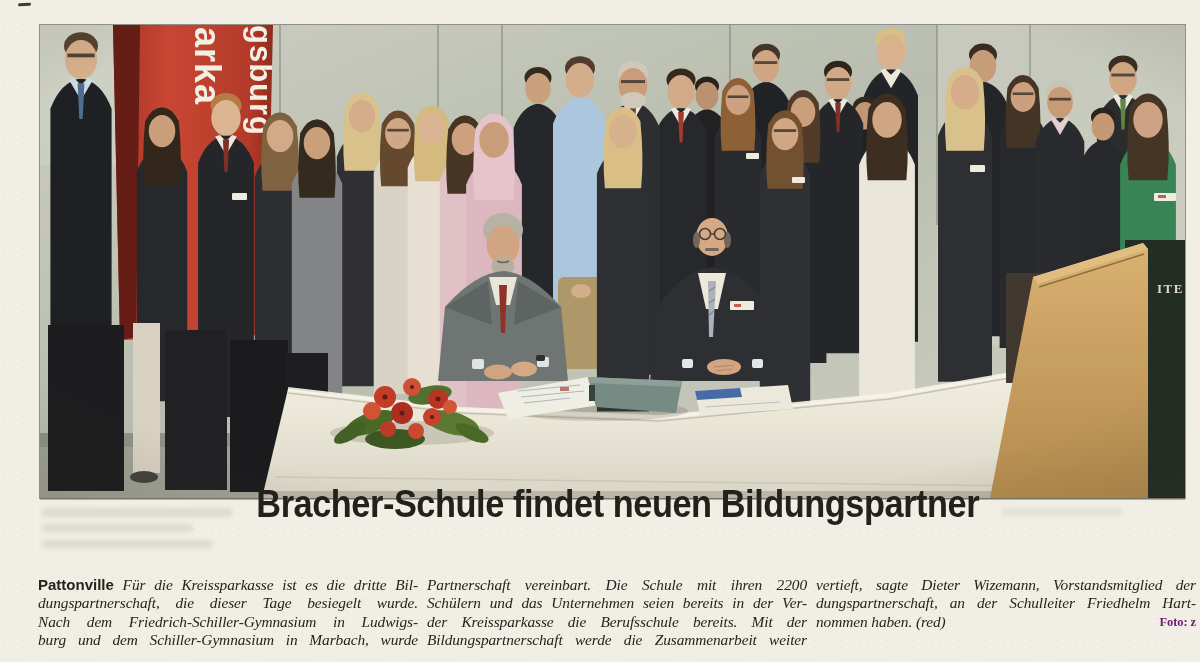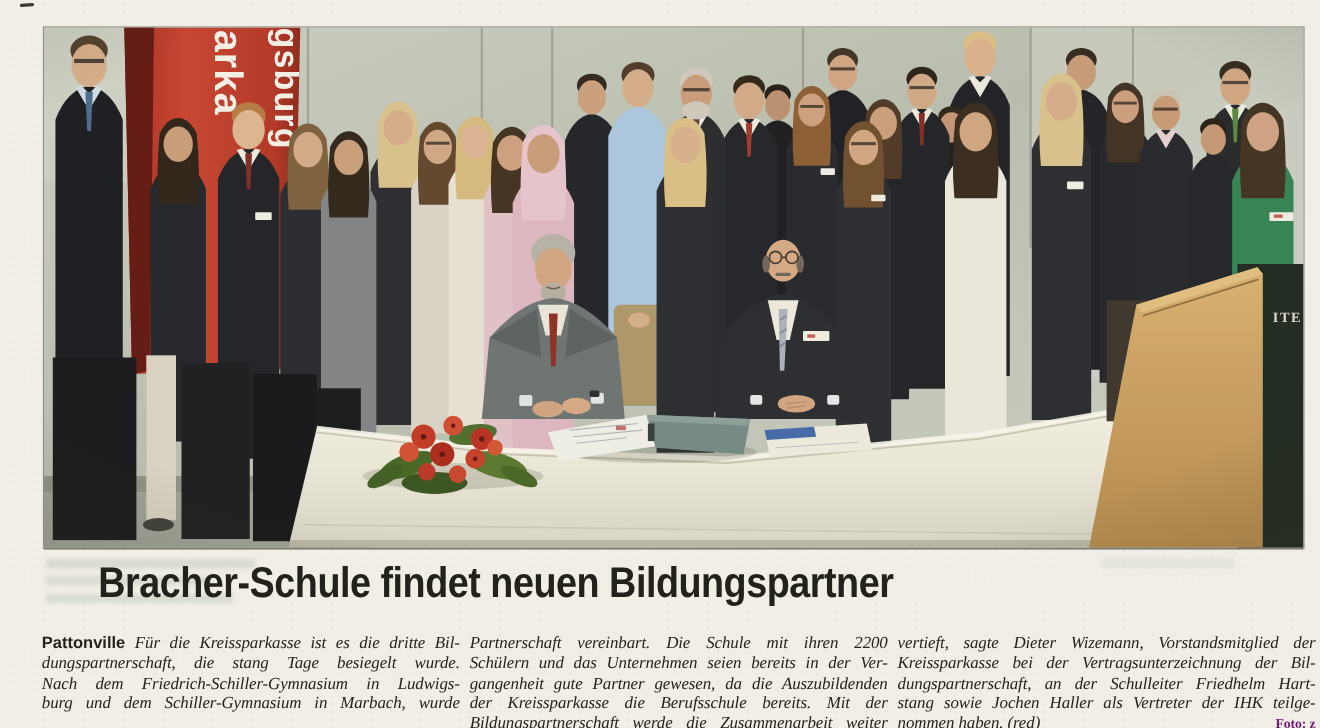--- a/index.html
+++ b/index.html
@@ -16,22 +16,22 @@
   .s1{left:42px;top:508px;width:190px;height:9px;}
   .s2{left:42px;top:524px;width:150px;height:8px;}
   .s3{left:42px;top:540px;width:170px;height:8px;}
   .s4{left:1002px;top:508px;width:120px;height:8px;opacity:.3;}
 
   figure.photo{position:absolute;left:40px;top:25px;width:1145px;height:473px;
     margin:0;outline:1px solid rgba(70,68,58,.55);
     box-shadow:0 2px 0 rgba(60,58,48,.35);}
   figure.photo svg{display:block;overflow:hidden;}
 
-  h1.headline{position:absolute;left:40px;top:503px;width:1156px;height:56px;
-    margin:0;display:flex;align-items:center;justify-content:flex-start;}
+  h1.headline{position:absolute;left:40px;top:476px;width:1156px;height:56px;
+    margin:0;display:flex;align-items:center;justify-content:center;}
   h1.headline span{font-family:"Liberation Sans",sans-serif;font-weight:700;
     font-size:39px;color:#22211b;letter-spacing:-.5px;white-space:nowrap;
     transform:scaleX(.88);}
 
   .cols{position:absolute;left:38px;top:576px;width:1160px;display:flex;gap:9px;}
   .col{width:380px;color:#24231d;}
   .ln{font-style:italic;font-size:15.4px;line-height:18.3px;white-space:nowrap;
       text-align:justify;text-align-last:justify;letter-spacing:-.1px;}
   .ln.endline{display:flex;justify-content:space-between;align-items:flex-end;
       text-align-last:left;}
@@ -433,34 +433,31 @@
 </svg>
 </figure>
 
 <h1 class="headline">
   <span>Bracher-Schule findet neuen Bildungspartner</span>
 </h1>
 
 <section class="cols">
   <div class="col">
     <div class="ln"><b class="lead">Pattonville</b> <span>Für die Kreissparkasse ist es die dritte Bil-</span></div>
-    <div class="ln">dungspartnerschaft, die stang Tage besiegelt wurde.</div>
+    <div class="ln">dungspartnerschaft, die dieser Tage besiegelt wurde.</div>
     <div class="ln">Nach dem Friedrich-Schiller-Gymnasium in Ludwigs-</div>
     <div class="ln">burg und dem Schiller-Gymnasium in Marbach, wurde</div>
   </div>
   <div class="col">
     <div class="ln">Partnerschaft vereinbart. Die Schule mit ihren 2200</div>
     <div class="ln">Schülern und das Unternehmen seien bereits in der Ver-</div>
-    <div class="ln">gangenheit gute Partner gewesen, da die Auszubildenden</div>
     <div class="ln">der Kreissparkasse die Berufsschule bereits. Mit der</div>
     <div class="ln">Bildungspartnerschaft werde die Zusammenarbeit weiter</div>
   </div>
   <div class="col">
     <div class="ln">vertieft, sagte Dieter Wizemann, Vorstandsmitglied der</div>
-    <div class="ln">Kreissparkasse bei der Vertragsunterzeichnung der Bil-</div>
     <div class="ln">dungspartnerschaft, an der Schulleiter Friedhelm Hart-</div>
-    <div class="ln">stang sowie Jochen Haller als Vertreter der IHK teilge-</div>
     <div class="ln endline">
       <span>nommen haben. (red)</span>
       <span class="credit">Foto: z</span>
     </div>
   </div>
 </section>
 
 </body></html>

